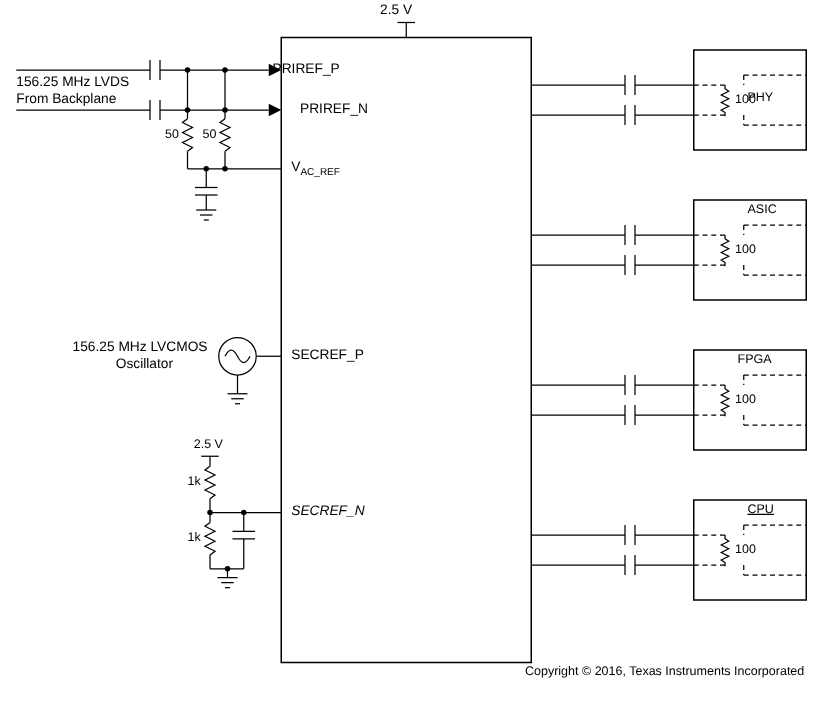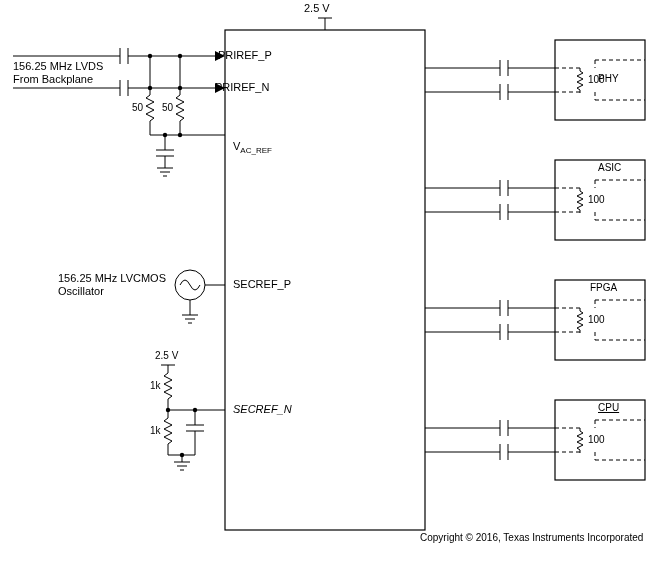--- a/index.html
+++ b/index.html
@@ -183,29 +183,29 @@
 
 <div class="label" style="left:304px; top:2px;">2.5 V</div>
 
 <div class="label" style="left:13px; top:60px;">156.25 MHz LVDS</div>
 <div class="label" style="left:13px; top:73px;">From Backplane</div>
 
 <div class="small-label" style="left:132px; top:102px;">50</div>
 <div class="small-label" style="left:162px; top:102px;">50</div>
 
 <div class="label" style="left:218px; top:49px;">PRIREF_P</div>
-<div class="label" style="left:215px; top:81px;text-align:right;">PRIREF_N</div>
-<div class="label" style="left:233px; top:140px;">
+<div class="label" style="left:240px; top:81px;text-align:right;">PRIREF_N</div>
+<div class="label" style="left:233px; top:128px;">
   <span>V</span><span class="sub">AC_REF</span>
 </div>
 <div class="label" style="left:233px; top:278px;">SECREF_P</div>
 <div class="label" style="left:233px; top:403px;font-style:italic;">SECREF_N</div>
 
 <div class="label" style="left:58px; top:272px; width:115px;">156.25 MHz LVCMOS</div>
-<div class="label" style="left:58px; top:285px; text-align:left; width:115px;">Oscillator</div>
+<div class="label" style="left:58px; top:285px; text-align:center; width:115px;">Oscillator</div>
 
 <div class="small-label" style="left:155px; top:350px;">2.5 V</div>
 <div class="small-label" style="left:150px; top:380px;">1k</div>
 <div class="small-label" style="left:150px; top:425px;">1k</div>
 
 <div class="small-label" style="left:598px; top:42px;margin-top:31px;">PHY</div>
 <div class="small-label" style="left:588px; top:74px;">100</div>
 
 <div class="small-label" style="left:598px; top:162px;">ASIC</div>
 <div class="small-label" style="left:588px; top:194px;">100</div>

